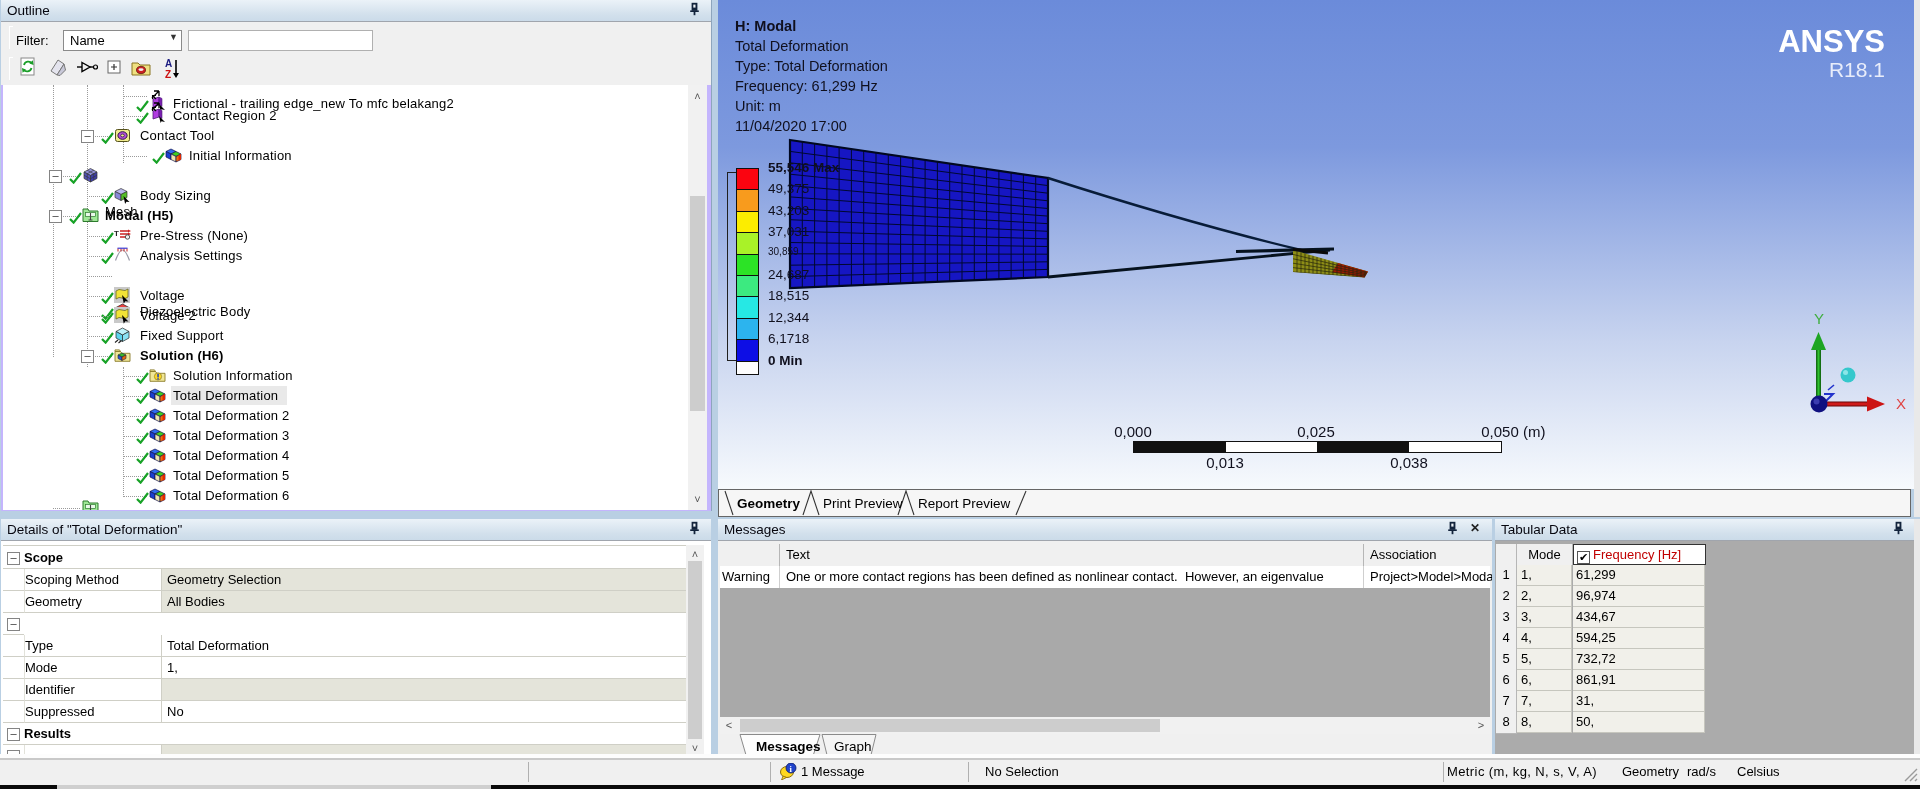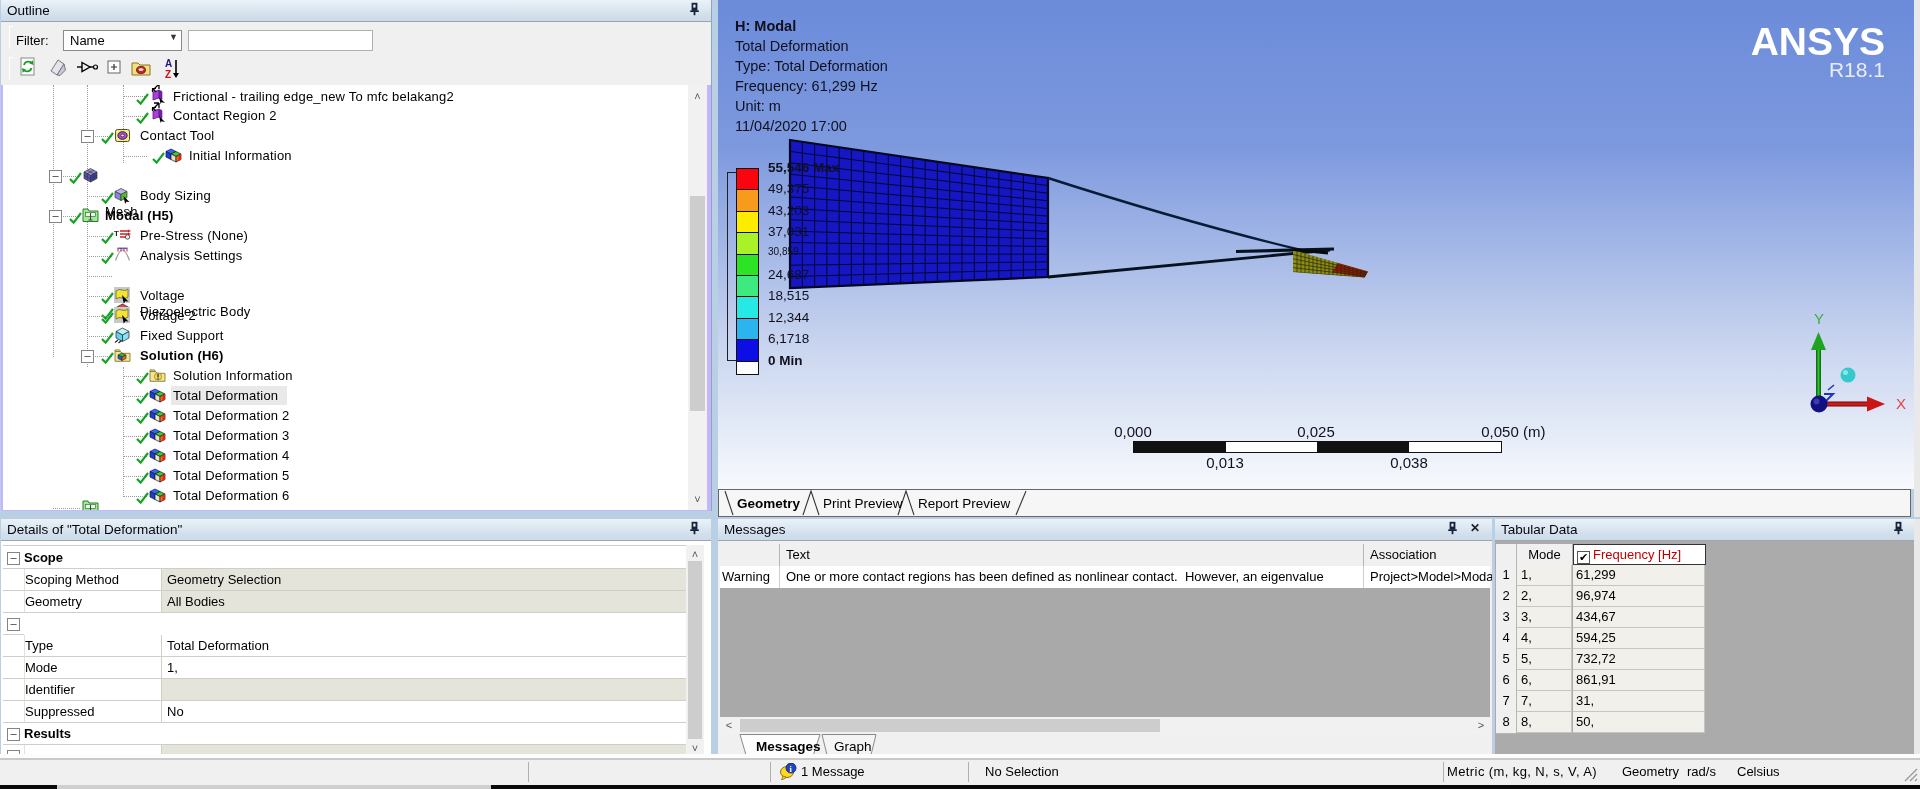--- a/index.html
+++ b/index.html
@@ -90,21 +90,21 @@
 </svg>
       </div>
   </div>
 
   <div class="abs" id="tree" style="left:2px;top:85px;width:685px;height:425px;background:#fff;overflow:hidden;">
   <div class="dl" style="left:50px;top:0;height:272px;"></div>
   <div class="dl" style="left:84px;top:0;height:282px;"></div>
   <div class="dl" style="left:120px;top:0;height:78px;"></div>
   <div class="dl" style="left:120px;top:282px;height:130px;"></div>
   <div class="dt" style="left:120px;top:11px;width:24px;"></div>
-  <div class="trow" style="left:0;top:2px;width:680px;padding-left:28px;">
+  <div class="trow" style="left:0;top:9px;width:680px;padding-left:28px;">
         <div style="position:absolute;left:133px;top:6px;">
           <svg width="13" height="12" viewBox="0 0 13 12">
             <path d="M1,7 L4.6,10.6 L12,1" stroke="#17a226" stroke-width="2.2" fill="none"></path>
           </svg>
         </div>
         <div style="position:absolute;left:146px;top:0;width:18px;height:18px;">
           <svg width="17" height="17" viewBox="0 0 17 17" style="position:absolute;top:1px">
             <path d="M1,1 l4,4 m0,-4 l-4,4" stroke="#000" stroke-width="0" fill="none"></path>
             <polygon points="4,4 10,2 10,10 4,12" fill="#b03ce0" stroke="#50207a" stroke-width="0.8"></polygon>
             <polygon points="10,2 13,3.5 13,11.5 10,10" fill="#7a20b0" stroke="#50207a" stroke-width="0.6"></polygon>
@@ -578,21 +578,21 @@
 <g clip-path="url(#wcp)">
           <path d="M579.0,251.1 L579.0,272.3 M583.0,252.3 L583.0,272.6 M587.0,253.4 L587.0,272.9 M591.0,254.6 L591.0,273.2 M595.0,255.7 L595.0,273.5 M599.0,256.9 L599.0,273.8 M603.0,258.0 L603.0,274.2 M607.0,259.2 L607.0,274.5 M611.0,260.3 L611.0,274.8 M615.0,261.5 L615.0,275.1 M619.0,262.6 L619.0,275.4 M623.0,263.8 L623.0,275.7 M627.0,264.9 L627.0,276.0 M631.0,266.1 L631.0,276.3 M635.0,267.2 L635.0,276.6 M639.0,268.3 L639.0,276.9 M643.0,269.5 L643.0,277.2 M647.0,270.6 L647.0,277.5 M575,254.4 L650,272.7 M575,258.8 L650,273.9 M575,263.2 L650,275.1 M575,267.6 L650,276.3 M575,272.0 L650,277.5" stroke="#26260c" stroke-width="0.7" fill="none"></path>
         </g>
 <path d="M575,249.5 L610,253" stroke="#0a0a0a" stroke-width="2.8"></path>
 </g>
 </svg>
 <div class="abs" style="left:17px;top:16px;line-height:20px;color:#10101e;font-size:14.5px;">
 <b>H: Modal</b><br>Total Deformation<br>Type: Total Deformation<br>Frequency: 61,299 Hz<br>Unit: m<br>11/04/2020 17:00
 </div>
 <div class="abs" style="right:29px;top:25px;text-align:right;color:#fff;">
-<div style="font-size:39px;font-weight:bold;line-height:33px;">ANSYS</div>
+<div style="font-size:31px;font-weight:bold;line-height:33px;">ANSYS</div>
 <div style="font-size:21px;color:#e9edfa;line-height:24px;">R18.1</div>
 </div>
 <div class="abs" style="left:0;top:0;width:300px;height:489px;">
       <div class="abs" style="left:9px;top:172px;width:8px;height:187px;border:1px solid #202020;border-right:none;"></div>
 <div class="abs" style="left:18px;top:168.0px;width:21px;height:21.4px;background:#fb0410;border:1px solid #101010;"></div>
 <div class="abs" style="left:18px;top:189.4px;width:21px;height:21.4px;background:#f89b1d;border:1px solid #101010;"></div>
 <div class="abs" style="left:18px;top:210.8px;width:21px;height:21.4px;background:#fced00;border:1px solid #101010;"></div>
 <div class="abs" style="left:18px;top:232.2px;width:21px;height:21.4px;background:#a9f228;border:1px solid #101010;"></div>
 <div class="abs" style="left:18px;top:253.6px;width:21px;height:21.4px;background:#2ce326;border:1px solid #101010;"></div>
 <div class="abs" style="left:18px;top:275.0px;width:21px;height:21.4px;background:#3cea80;border:1px solid #101010;"></div>

